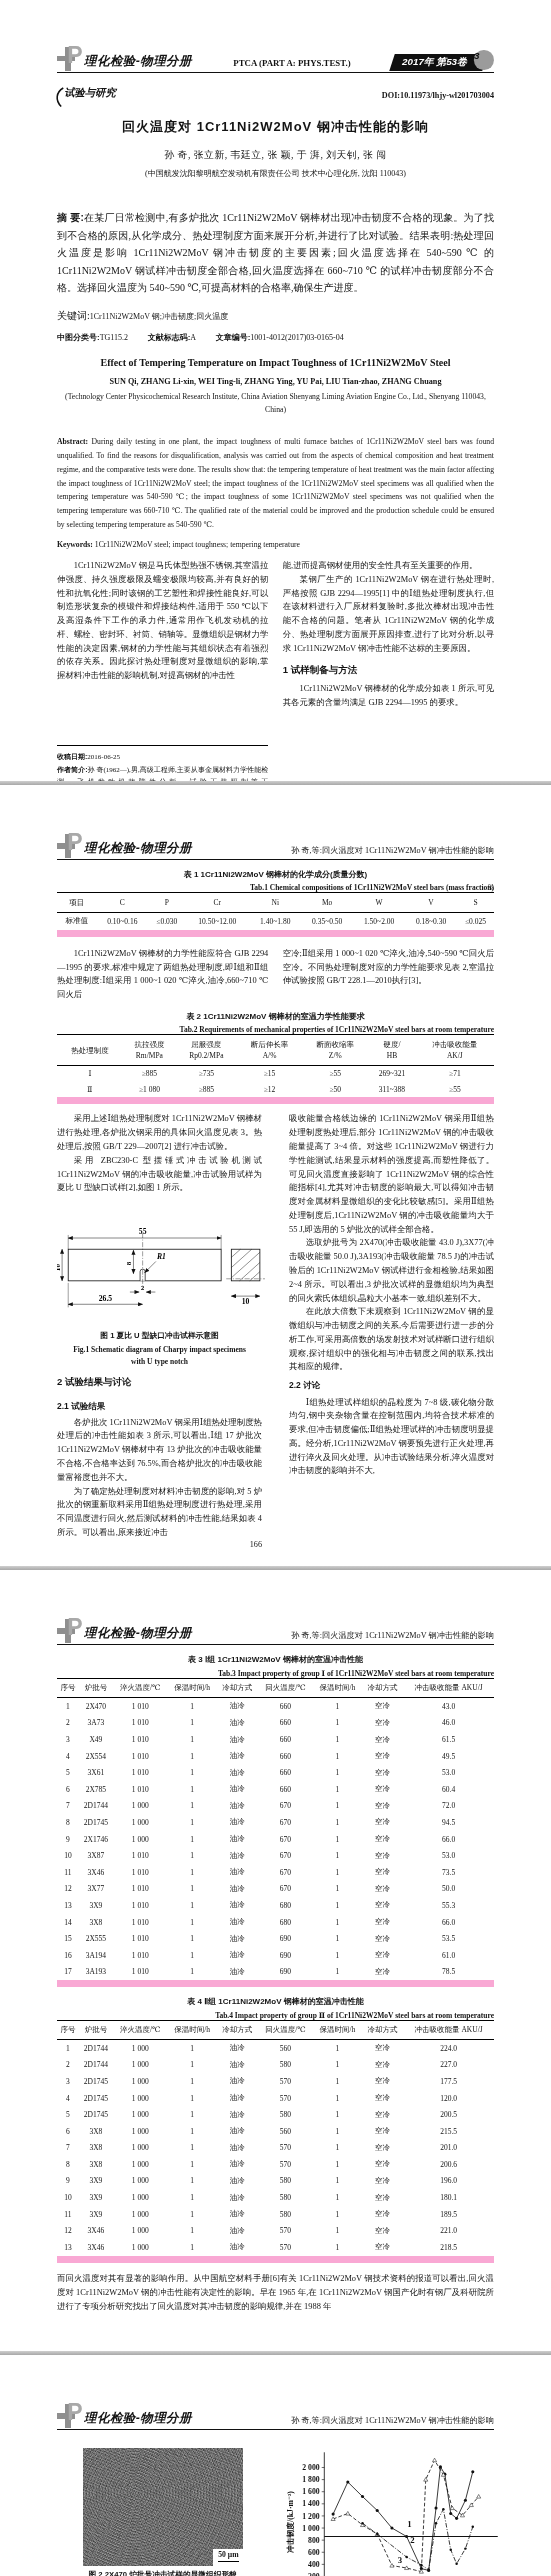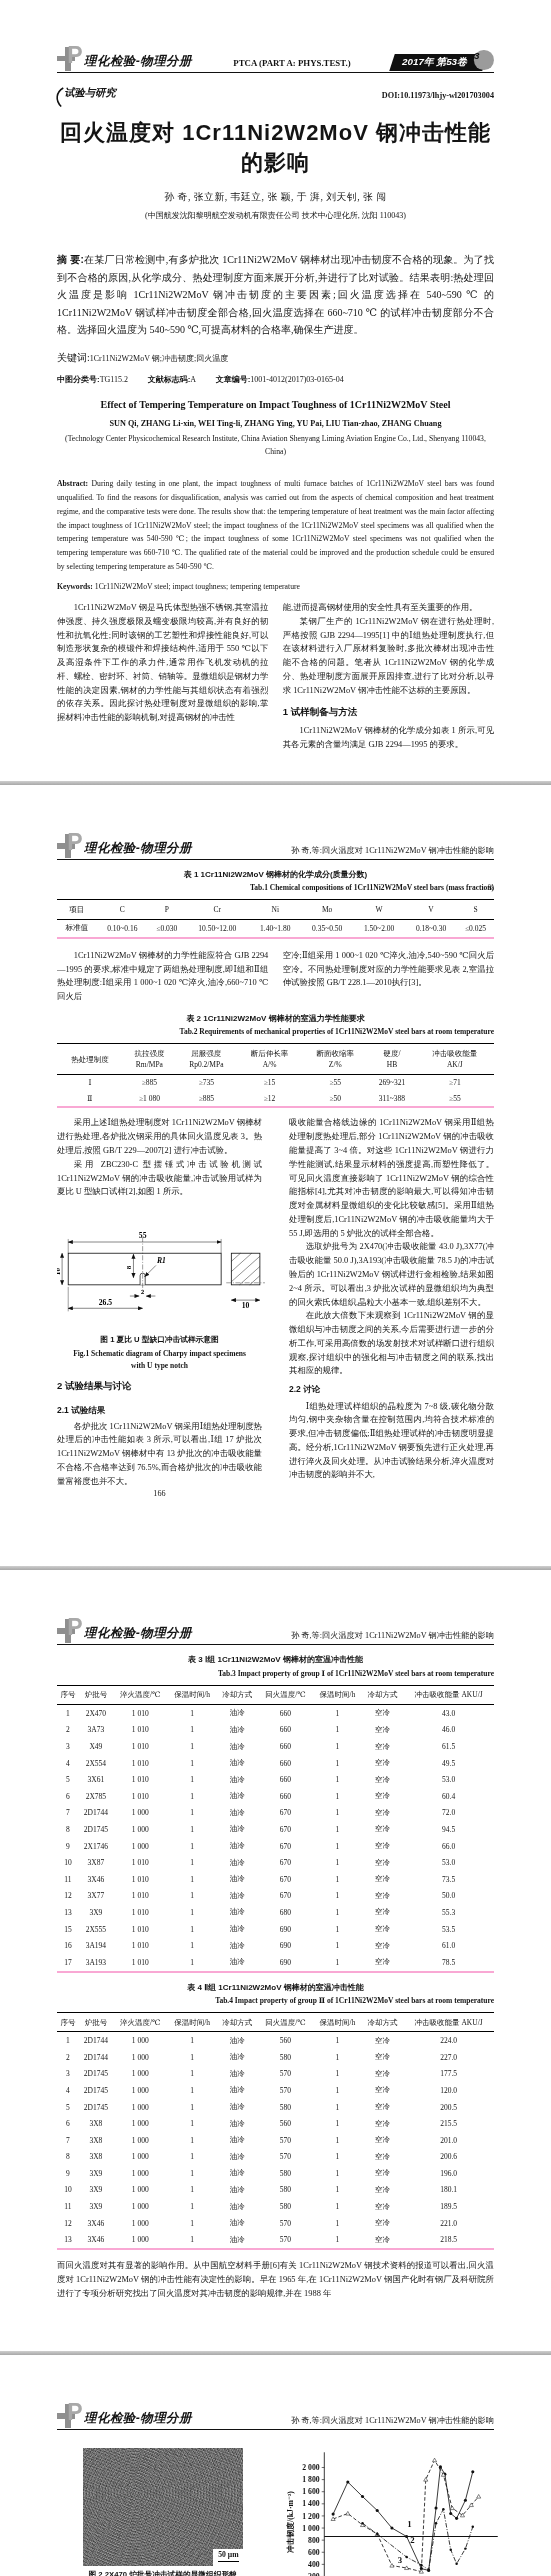--- a/index.html
+++ b/index.html
@@ -15,21 +15,21 @@
   .logo-mark .lm-p{position:absolute;left:10.3px;top:-3.1px;font-family:"Liberation Sans",sans-serif;font-weight:bold;font-size:23px;line-height:1;color:#a9a9a9;}
   .logo-name{font-family:"Liberation Sans",sans-serif;font-weight:bold;font-style:italic;font-size:12.4px;letter-spacing:0.5px;white-space:nowrap;padding-bottom:1px;}
   .j-center{flex:1;text-align:center;font-weight:bold;font-size:8.8px;padding-bottom:3.1px;}
   .issue-banner{position:relative;background:#101010;color:#fff;transform:skewX(-18deg);padding:2.1px 17.5px 2.1px 10.3px;margin-right:9.3px;}
   .issue-banner span{display:inline-block;transform:skewX(18deg);font-family:"Liberation Sans",sans-serif;font-weight:bold;font-style:italic;font-size:9.8px;white-space:nowrap;}
   .issue-circle{position:absolute;right:-8.2px;top:-3.6px;width:19.6px;height:19.6px;border-radius:50%;background:#9b9b9b;color:#111;display:flex;align-items:center;justify-content:center;font-family:"Liberation Sans",sans-serif;font-weight:bold;font-size:12.4px;transform:skewX(18deg);}
   .badge-row{display:flex;justify-content:space-between;align-items:flex-end;margin-top:13.4px;}
   .column-badge{position:relative;font-family:"Liberation Sans",sans-serif;font-weight:bold;font-style:italic;font-size:10.3px;padding-left:7.2px;}
   .column-badge svg{position:absolute;left:-3.1px;top:1px;}
   .doi{font-weight:bold;font-size:8.2px;}
-  .title-cn{text-align:center;font-family:"Liberation Sans",sans-serif;font-weight:bold;font-size:22px;margin:17.5px 0 0 0;letter-spacing:1px;}
+  .title-cn{text-align:center;font-family:"Liberation Sans",sans-serif;font-weight:bold;font-size:13px;margin:17.5px 0 0 0;letter-spacing:1px;}
   .authors-cn{text-align:center;font-size:9.8px;margin-top:13.4px;letter-spacing:0.5px;}
   .affil-cn{text-align:center;font-size:8px;margin-top:6.2px;}
   .abs-block{margin-top:30px;font-size:10px;line-height:1.75;text-align:justify;}
   .abs-block .lbl{font-family:"Liberation Sans",sans-serif;font-weight:bold;}
   .kw-line{margin-top:3.1px;font-size:8px;}
   .meta-line{margin-top:4.1px;font-size:8px;display:flex;gap:19.6px;}
   .meta-line b{font-family:"Liberation Sans",sans-serif;}
   .title-en{text-align:center;font-weight:bold;font-size:10px;margin-top:13.4px;}
   .authors-en{text-align:center;font-weight:bold;font-size:8.2px;margin-top:9.3px;}
   .affil-en{text-align:center;font-size:7.7px;margin-top:5.2px;line-height:1.6;}
@@ -39,30 +39,30 @@
   .cols{display:flex;gap:14.4px;margin-top:10.3px;}
   .col{flex:1;min-width:0;display:flex;flex-direction:column;}
   .col p{margin:0;font-size:8.4px;line-height:1.64;text-align:justify;}
   .col p.ind{text-indent:2em;}
   .sec-h1{font-family:"Liberation Sans",sans-serif;font-weight:bold;font-size:9.5px;margin:8.2px 0 5.2px 0;}
   .sec-h2{font-family:"Liberation Sans",sans-serif;font-weight:bold;font-size:8.5px;margin:6.2px 0 3.1px 0;}
   .footnote{margin-top:auto;border-top:0.8px solid #000;padding-top:5.2px;font-size:7px;line-height:1.7;text-align:justify;}
   .footnote b{font-family:"Liberation Sans",sans-serif;}
   .page-no{font-size:8.2px;margin-top:auto;}
   .page-no.right{text-align:right;}
-  .page-no.left{text-align:center;}
+  .page-no.left{text-align:right;}
   
   .mini-header{display:flex;align-items:flex-end;justify-content:space-between;border-bottom:1.3px solid #111;padding-bottom:1px;margin-top:49px;}
   .running-head{font-size:8.2px;padding-bottom:2.1px;white-space:nowrap;}
   
   .tbl-caption{text-align:center;margin-top:9.3px;position:relative;}
   .tbl-caption .cn{font-family:"Liberation Sans",sans-serif;font-weight:bold;font-size:8px;display:block;}
   .tbl-caption .en{font-weight:bold;font-size:7.5px;display:block;margin-top:3.1px;text-align:right;}
   .tbl-caption .unit{position:absolute;right:0;bottom:0;font-size:7.2px;font-weight:normal;}
-  table.paper{width:100%;border-collapse:collapse;margin-top:7px;border-top:1px solid #000;border-bottom:2px solid #f9a8d4;}
+  table.paper{width:100%;border-collapse:collapse;margin-top:0;border-top:1px solid #000;border-bottom:7px solid #f9a8d4;}
   table.paper th{font-size:7.5px;font-weight:normal;padding:3.6px 1px;border-bottom:0.6px solid #000;white-space:pre-line;line-height:1.5;}
   table.paper td{font-size:7.5px;text-align:center;padding:3.3px 1px;}
   
   .fig-block{margin-top:7.2px;}
   .fig-cap{text-align:center;margin-top:4.1px;}
   .fig-cap .cn{font-family:"Liberation Sans",sans-serif;font-weight:bold;font-size:7.7px;display:block;}
   .fig-cap .en{font-weight:bold;font-size:7.5px;display:block;margin-top:2.6px;line-height:1.6;}
   
   .micro{position:relative;width:160px;margin:0 auto;background:
     repeating-linear-gradient(23deg, rgba(255,255,255,.14) 0 1px, transparent 1px 3.1px),
@@ -296,20 +296,21 @@
         </svg>
         <div class="fig-cap">
           <span class="cn">图 1  夏比 U 型缺口冲击试样示意图</span>
           <span class="en">Fig.1  Schematic diagram of Charpy impact specimens</span>
           <span class="en" style="margin-top:0;">with U type notch</span>
         </div>
       </div>
       <div class="sec-h1">2  试验结果与讨论</div>
       <div class="sec-h2">2.1  试验结果</div>
       <p class="ind">各炉批次 1Cr11Ni2W2MoV 钢采用Ⅰ组热处理制度热处理后的冲击性能如表 3 所示,可以看出,Ⅰ组 17 炉批次 1Cr11Ni2W2MoV 钢棒材中有 13 炉批次的冲击吸收能量不合格,不合格率达到 76.5%,而合格炉批次的冲击吸收能量富裕度也并不大。</p>
+      <p class="ind">为了确定热处理制度对材料冲击韧度的影响,对 5 炉批次的钢重新取料采用Ⅱ组热处理制度进行热处理,采用不同温度进行回火,然后测试材料的冲击性能,结果如表 4 所示。可以看出,原来接近冲击</p>
       <div class="page-no left">166</div>
     </div>
     <div class="col">
       <p>吸收能量合格线边缘的 1Cr11Ni2W2MoV 钢采用Ⅱ组热处理制度热处理后,部分 1Cr11Ni2W2MoV 钢的冲击吸收能量提高了 3~4 倍。对这些 1Cr11Ni2W2MoV 钢进行力学性能测试,结果显示材料的强度提高,而塑性降低了。可见回火温度直接影响了 1Cr11Ni2W2MoV 钢的综合性能指标[4],尤其对冲击韧度的影响最大,可以得知冲击韧度对金属材料显微组织的变化比较敏感[5]。采用Ⅱ组热处理制度后,1Cr11Ni2W2MoV 钢的冲击吸收能量均大于 55 J,即选用的 5 炉批次的试样全部合格。</p>
       <p class="ind">选取炉批号为 2X470(冲击吸收能量 43.0 J),3X77(冲击吸收能量 50.0 J),3A193(冲击吸收能量 78.5 J)的冲击试验后的 1Cr11Ni2W2MoV 钢试样进行金相检验,结果如图 2~4 所示。可以看出,3 炉批次试样的显微组织均为典型的回火索氏体组织,晶粒大小基本一致,组织差别不大。</p>
       <p class="ind">在此放大倍数下未观察到 1Cr11Ni2W2MoV 钢的显微组织与冲击韧度之间的关系,今后需要进行进一步的分析工作,可采用高倍数的场发射技术对试样断口进行组织观察,探讨组织中的强化相与冲击韧度之间的联系,找出其相应的规律。</p>
       <div class="sec-h2">2.2  讨论</div>
       <p class="ind">Ⅰ组热处理试样组织的晶粒度为 7~8 级,碳化物分散均匀,钢中夹杂物含量在控制范围内,均符合技术标准的要求,但冲击韧度偏低;Ⅱ组热处理试样的冲击韧度明显提高。经分析,1Cr11Ni2W2MoV 钢要预先进行正火处理,再进行淬火及回火处理。从冲击试验结果分析,淬火温度对冲击韧度的影响并不大,</p>
     </div>
   </div>
@@ -483,20 +484,31 @@
         <tr>
           <td>13</td>
           <td>3X9</td>
           <td>1 010</td>
           <td>1</td>
           <td>油冷</td>
           <td>680</td>
           <td>1</td>
           <td>空冷</td>
           <td>55.3</td>
+        </tr>
+        <tr>
+          <td>14</td>
+          <td>3X8</td>
+          <td>1 010</td>
+          <td>1</td>
+          <td>油冷</td>
+          <td>680</td>
+          <td>1</td>
+          <td>空冷</td>
+          <td>66.0</td>
         </tr>
         <tr>
           <td>15</td>
           <td>2X555</td>
           <td>1 010</td>
           <td>1</td>
           <td>油冷</td>
           <td>690</td>
           <td>1</td>
           <td>空冷</td>

